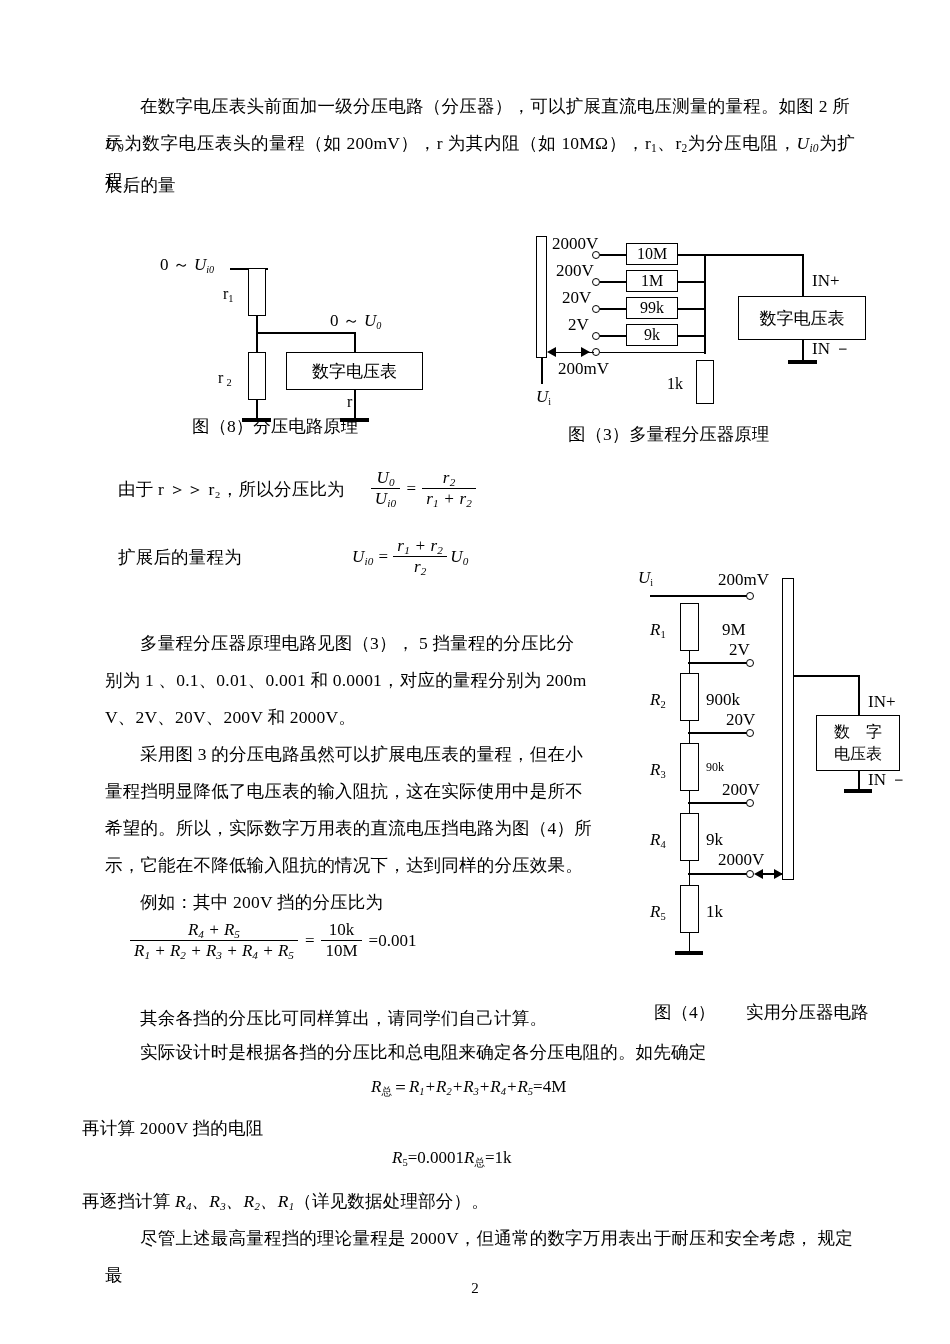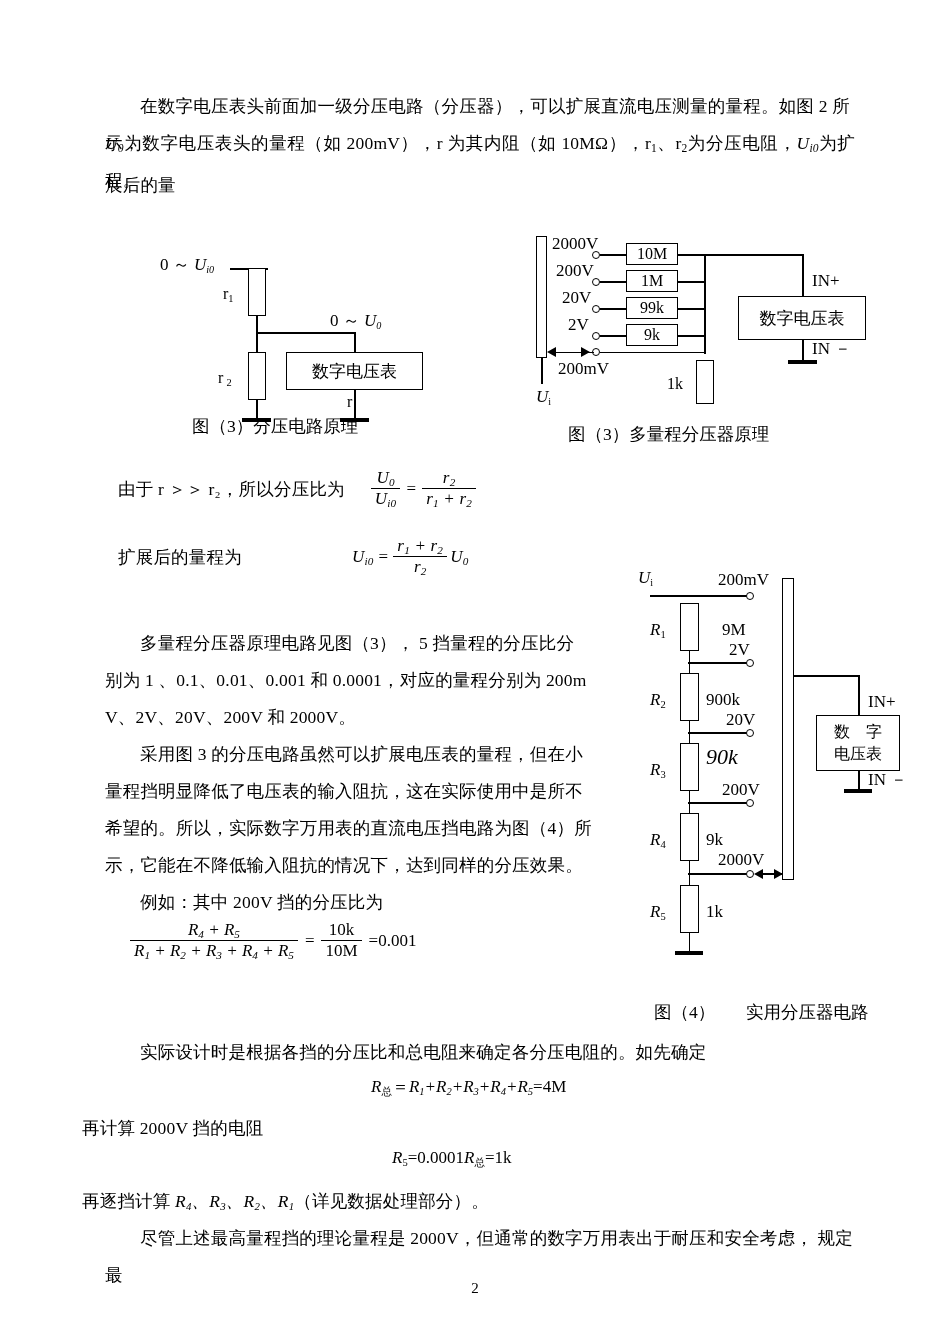--- a/index.html
+++ b/index.html
@@ -104,21 +104,21 @@
     </div>
     <div class="lbl" style="left:197px; top:154px;">
       <span>r</span>
     </div>
     <div class="wire wv" style="left:204px; top:150px; height:30px;"></div>
     <div class="gnd" style="left:190px; top:178px;">
       <i style="left:0; top:0; width:29px; height:4px;"></i>
     </div>
   </div>
   <div class="cap" style="left:192px; top:414px;">
-    <span>图（3）分压电路原理</span>
+    <span>图（8）分压电路原理</span>
   </div>
 
   <div class="fig" style="left:530px; top:232px; width:370px; height:178px;">
 
     <div class="bar" style="left:6px; top:4px; width:11px; height:122px;"></div>
     <div class="wire wv" style="left:11px; top:126px; height:26px;"></div>
     <div class="lbl" style="left:6px; top:156px; font-size:17px;">
       <span class="it">U</span><sub style="font-size:0.6em;">i</sub>
     </div>
 
@@ -290,21 +290,21 @@
 
     <div class="wire wv" style="left:58.5px; top:156px; height:22px;"></div>
     <div class="wire wh" style="left:58px; top:167px; width:62px;"></div>
     <div class="lbl" style="left:96px; top:146px; font-size:17px;"><span>20V</span></div>
     <div class="term" style="left:116px; top:163.5px;"></div>
 
     <div class="res" style="left:50px; top:178px; width:19px; height:48px;"></div>
     <div class="lbl" style="left:20px; top:196px; font-size:17px;">
       <span class="it">R</span><sub style="font-size:0.62em;">3</sub>
     </div>
-    <div class="lbl" style="left:76px; top:181px; font-size:22px;font-style:italic;"><span>90k</span></div>
+    <div class="lbl" style="left:76px; top:196px; font-size:12px;"><span>90k</span></div>
 
     <div class="wire wv" style="left:58.5px; top:226px; height:22px;"></div>
     <div class="wire wh" style="left:58px; top:237px; width:62px;"></div>
     <div class="lbl" style="left:92px; top:216px; font-size:17px;"><span>200V</span></div>
     <div class="term" style="left:116px; top:233.5px;"></div>
 
     <div class="res" style="left:50px; top:248px; width:19px; height:48px;"></div>
     <div class="lbl" style="left:20px; top:266px; font-size:17px;">
       <span class="it">R</span><sub style="font-size:0.62em;">4</sub>
     </div>
@@ -349,20 +349,23 @@
       <span>IN －</span>
     </div>
   </div>
 
   <div class="cap" style="left:654px; top:1000px;">
     <span>图（4）</span>
     <span style="display:inline-block; width:22px;"></span>
     <span>实用分压器电路</span>
   </div>
 
+  <div class="para indent" style="left:105px; top:1000px; width:500px;">
+    <span>其余各挡的分压比可同样算出，请同学们自己计算。</span>
+  </div>
 
   <div class="para indent" style="left:105px; top:1034px; width:745px;">
     <span>实际设计时是根据各挡的分压比和总电阻来确定各分压电阻的。如先确定</span>
   </div>
 
   <div style="position:absolute; left:371px; top:1075px; font-size:17px; white-space:nowrap;">
     <span class="it">R<sub style="font-style:normal; font-size:0.62em;">总</sub></span><span>＝</span><span class="it">R<sub style="font-size:0.62em;">1</sub>+R<sub style="font-size:0.62em;">2</sub>+R<sub style="font-size:0.62em;">3</sub>+R<sub style="font-size:0.62em;">4</sub>+R<sub style="font-size:0.62em;">5</sub></span><span>=4M</span>
   </div>
 
   <div class="para" style="left:82px; top:1110px; width:400px;">

